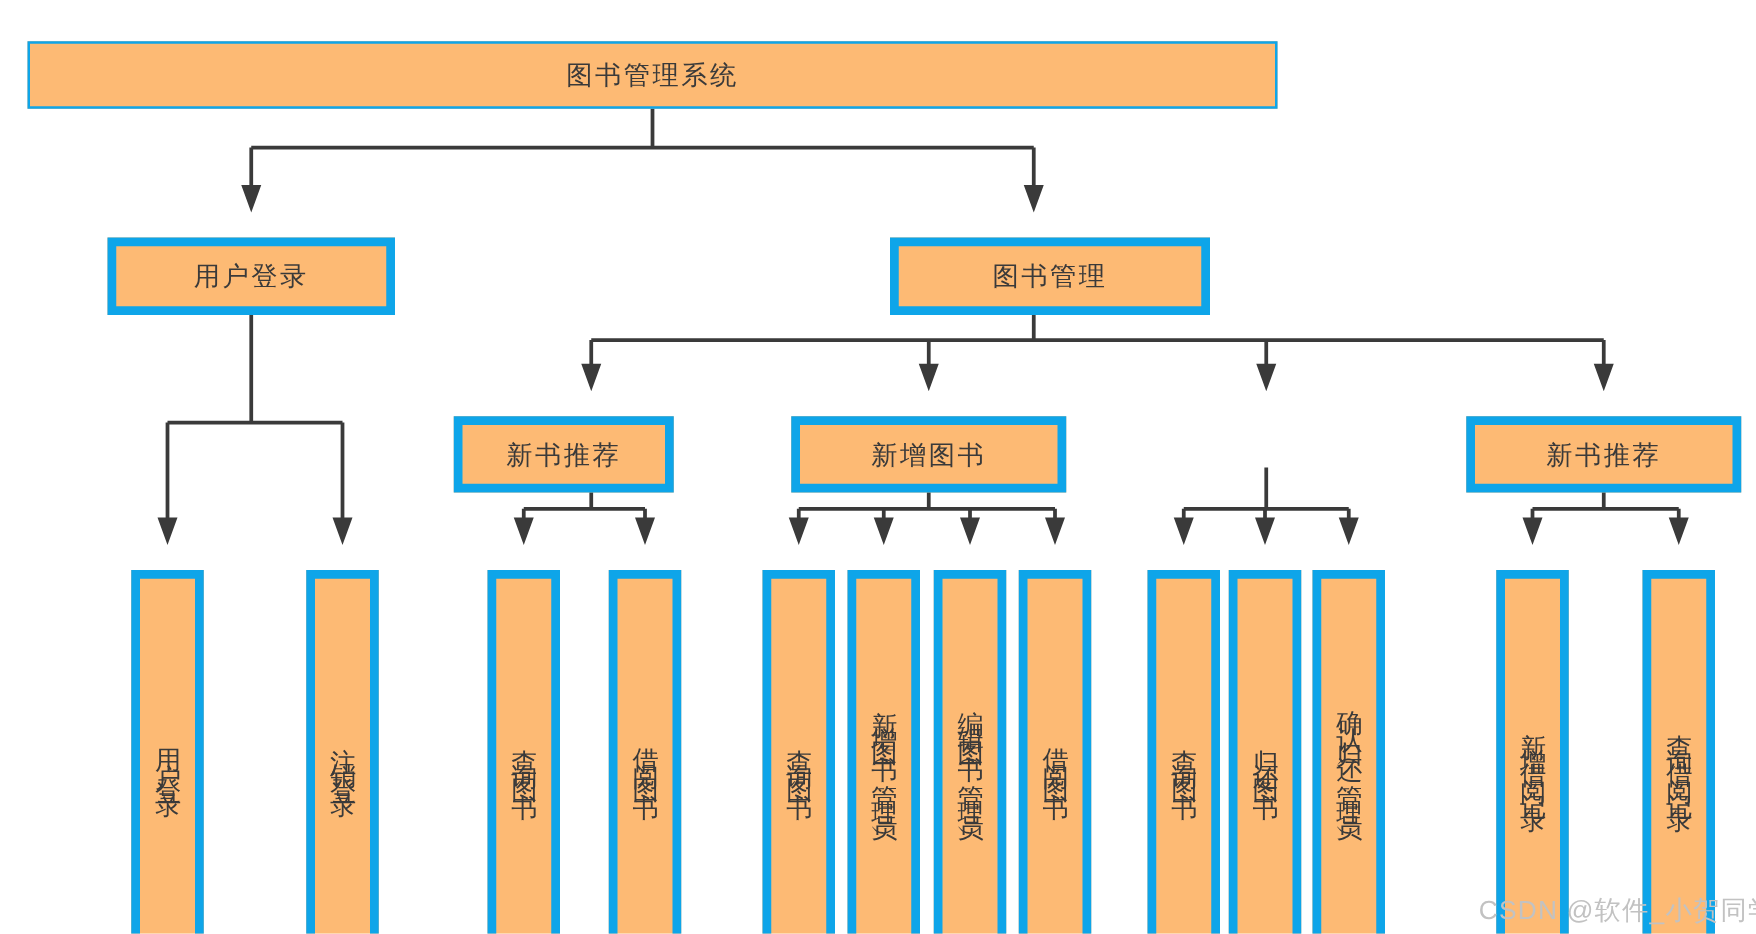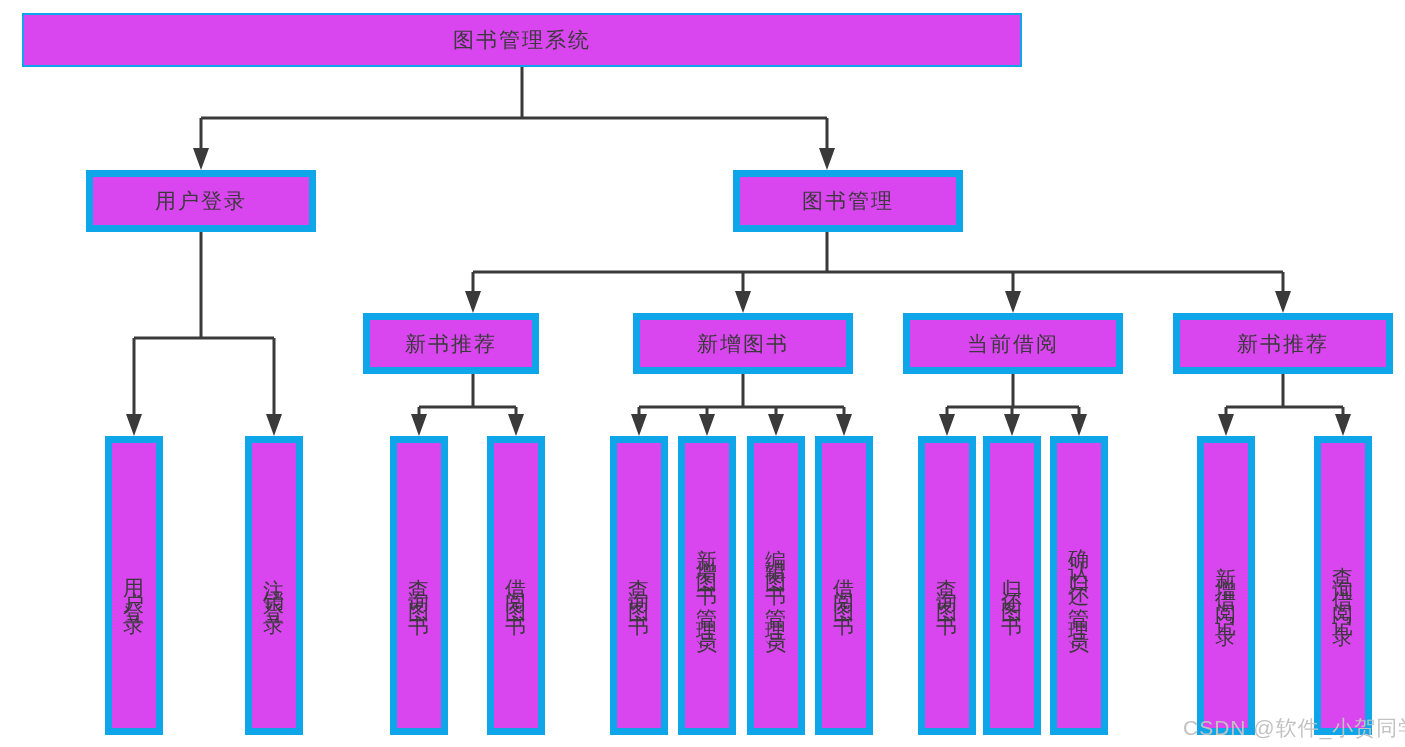--- a/index.html
+++ b/index.html
@@ -9,28 +9,29 @@
     width:1405px; height:747px;
     background:#ffffff;
     overflow:hidden;
     font-family:"Liberation Sans", sans-serif;
     color:#333333;
   }
   .connector-layer { position:absolute; left:0; top:0; z-index:1; }
   .node {
     position:absolute;
     border:7px solid #0ea5e9;
-    background:#d946ef;
+    background:#fdba74;
     display:flex;
     align-items:center;
     justify-content:center;
     font-size:21px;
     letter-spacing:2px;
     color:#3a3a3a;
     z-index:2;
+    margin-top:20px;
   }
   .node.root { border-width:2px; }
   .node.leaf { top:436px; width:58px; height:299px; }
   .vtext {
     writing-mode:vertical-rl;
     text-orientation:mixed;
     letter-spacing:12px;
     font-size:21px;
     line-height:1;
     color:#3a3a3a;
@@ -65,25 +66,24 @@
              M134 436 l-8 -22 h16 Z  M274 436 l-8 -22 h16 Z
              M419 436 l-8 -22 h16 Z  M516 436 l-8 -22 h16 Z
              M639 436 l-8 -22 h16 Z  M707 436 l-8 -22 h16 Z  M776 436 l-8 -22 h16 Z  M844 436 l-8 -22 h16 Z
              M947 436 l-8 -22 h16 Z  M1012 436 l-8 -22 h16 Z  M1079 436 l-8 -22 h16 Z
              M1226 436 l-8 -22 h16 Z M1343 436 l-8 -22 h16 Z"></path>
   </svg>
 
   <div class="node root" style="left:22px; top:13px; width:1000px; height:54px">图书管理系统</div>
 
   <div class="node" style="left:86px; top:170px; width:230px; height:62px">用户登录</div>
-  <div class="node" style="left:733px; top:170px; width:230px; height:62px">图书管理</div>
+  <div class="node" style="left:712px; top:170px; width:256px; height:62px">图书管理</div>
 
   <div class="node" style="left:363px; top:313px; width:176px; height:61px">新书推荐</div>
   <div class="node" style="left:633px; top:313px; width:220px; height:61px">新增图书</div>
-  <div class="node" style="left:903px; top:313px; width:220px; height:61px">当前借阅</div>
   <div class="node" style="left:1173px; top:313px; width:220px; height:61px">新书推荐</div>
 
   <div class="node leaf" style="left:105px">
     <span class="vtext">用户登录</span>
   </div>
   <div class="node leaf" style="left:245px">
     <span class="vtext">注销登录</span>
   </div>
 
   <div class="node leaf" style="left:390px">

